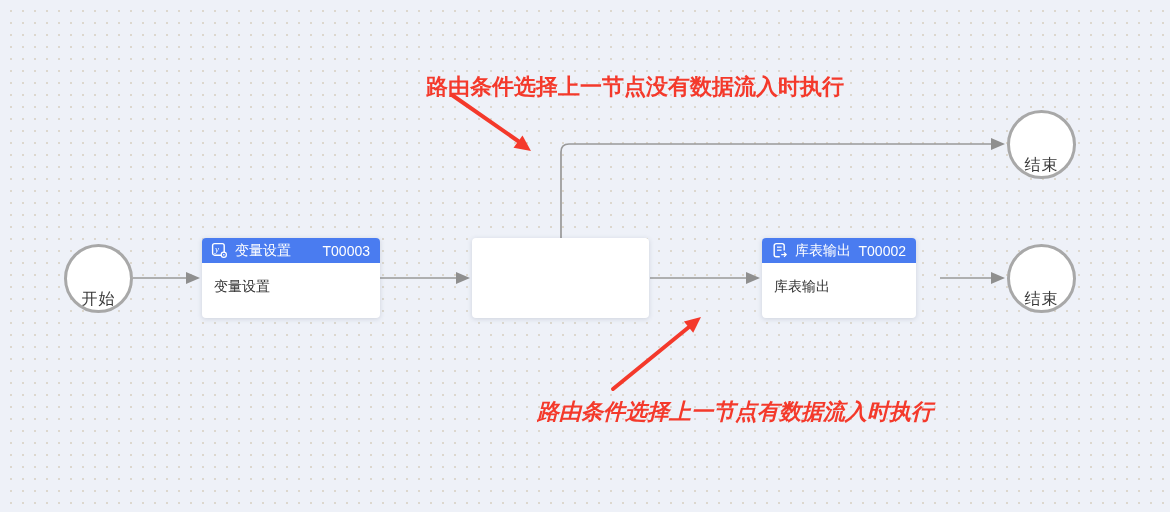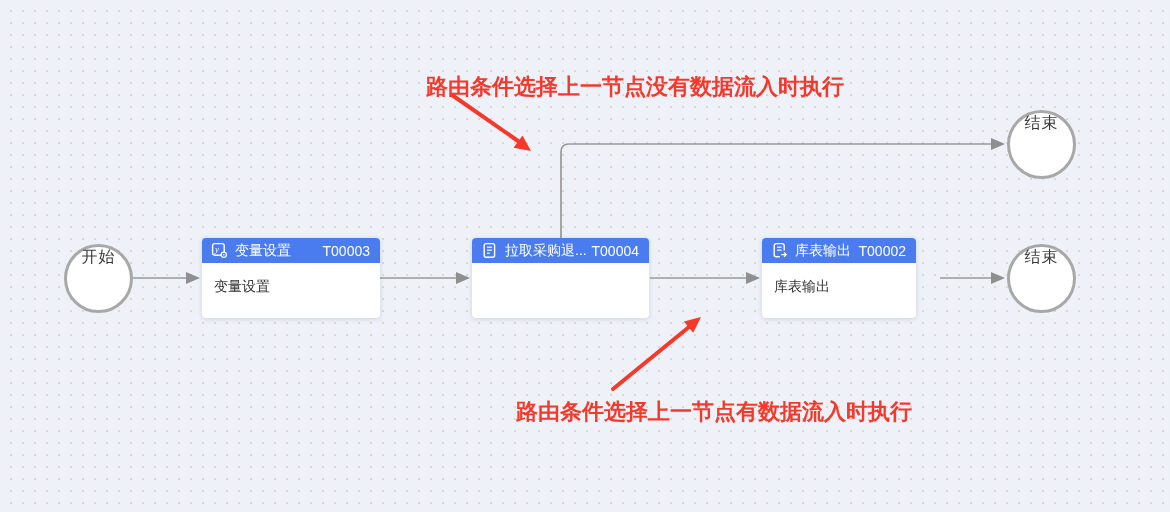--- a/index.html
+++ b/index.html
@@ -13,21 +13,21 @@
     background-size:12px 12px;
     background-position:5px 5px;
   }
 
   svg.wires { position:absolute; left:0; top:0; width:1170px; height:512px; pointer-events:none; }
 
   
   .circle-node {
     position:absolute; width:69px; height:69px; border-radius:50%;
     background:#ffffff; border:3px solid #a8a8a8;
-    display:flex; align-items:flex-start; justify-content:center;
+    display:flex; align-items:flex-end; justify-content:center;
     font-size:16px; color:#3a3a3a; letter-spacing:1px;
   }
 
   
   .task-node {
     position:absolute; width:178px; height:80px; background:#ffffff;
     border-radius:4px; box-shadow:0 1px 5px rgba(60,70,100,0.18);
   }
   .task-header {
     height:25px; background:#4a7cf0; border-radius:4px 4px 0 0;
@@ -42,21 +42,21 @@
     height:55px; padding:15px 12px 0 12px; font-size:14px; color:#333333;
     white-space:nowrap; overflow:hidden; border-radius:0 0 4px 4px;
   }
 
   
   .annotation {
     position:absolute; color:#f4392b; font-size:22px; font-weight:700;
     white-space:nowrap; letter-spacing:0px;
   }
   .annotation-top { left:426px; top:72px; }
-  .annotation-bottom { left:516px; top:397px; }
+  .annotation-bottom { left:537px; top:397px;font-style:italic; }
 </style>
 </head>
 <body>
 
 <div class="canvas">
 
   <svg class="wires" viewBox="0 0 1170 512">
 
     <g>
       <line x1="133" y1="278" x2="187" y2="278" stroke="#999999" stroke-width="1.7"></line>
@@ -108,32 +108,20 @@
           <circle cx="12.8" cy="12.8" r="0.8" fill="#ffffff"></circle>
         </svg>
       </span>
       <span class="task-title">变量设置</span>
       <span class="task-code">T00003</span>
     </div>
     <div class="task-body">变量设置</div>
   </div>
 
   <div class="task-node" style="left:472px; top:238px; width:177px;">
-    <div class="task-header">
-      <span class="icon">
-        <svg viewBox="0 0 17 17">
-          <rect x="3.2" y="1.6" width="10.4" height="13.6" rx="2" fill="none" stroke="#ffffff" stroke-width="1.4"></rect>
-          <line x1="6" y1="5.2" x2="11" y2="5.2" stroke="#ffffff" stroke-width="1.2"></line>
-          <line x1="6" y1="8.2" x2="11" y2="8.2" stroke="#ffffff" stroke-width="1.2"></line>
-          <line x1="6" y1="11.2" x2="8.8" y2="11.2" stroke="#ffffff" stroke-width="1.2"></line>
-        </svg>
-      </span>
-      <span class="task-title">拉取采购退...</span>
-      <span class="task-code">T00004</span>
-    </div>
   </div>
 
   <div class="task-node" style="left:762px; top:238px; width:154px;">
     <div class="task-header">
       <span class="icon">
         <svg viewBox="0 0 17 17">
           <path d="M13.2 8.5 V3.6 a2 2 0 0 0 -2 -2 H5.2 a2 2 0 0 0 -2 2 v9.2 a2 2 0 0 0 2 2 h3.6" fill="none" stroke="#ffffff" stroke-width="1.4"></path>
           <line x1="6" y1="5.2" x2="10.6" y2="5.2" stroke="#ffffff" stroke-width="1.2"></line>
           <line x1="6" y1="8.2" x2="10.6" y2="8.2" stroke="#ffffff" stroke-width="1.2"></line>
           <path d="M10.2 12.6 h5 M13 10.4 l2.2 2.2 l-2.2 2.2" fill="none" stroke="#ffffff" stroke-width="1.2"></path>

